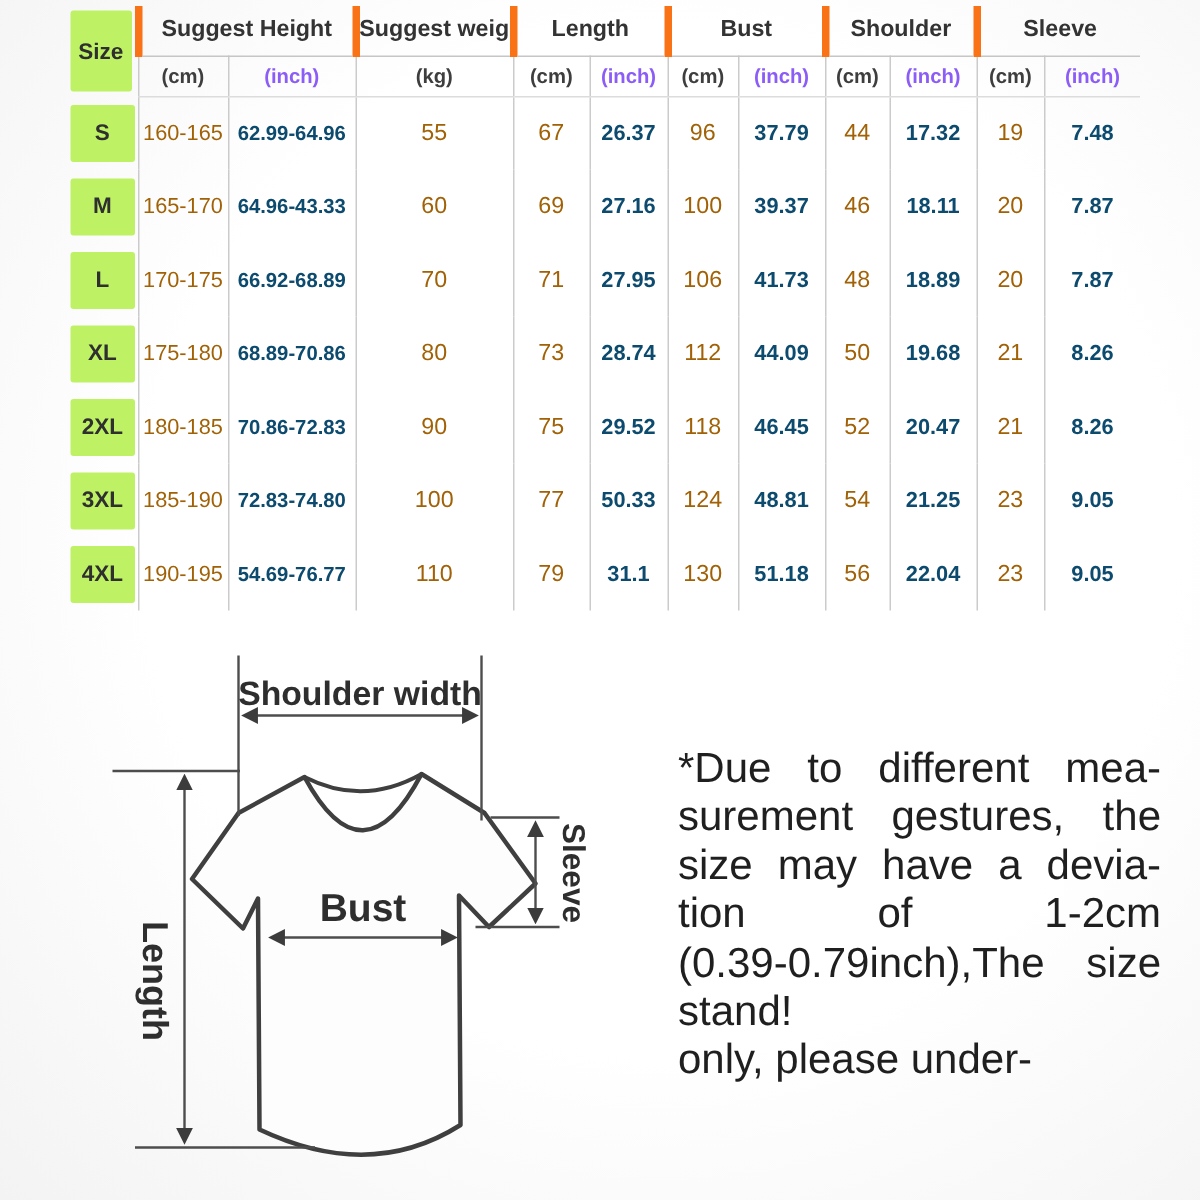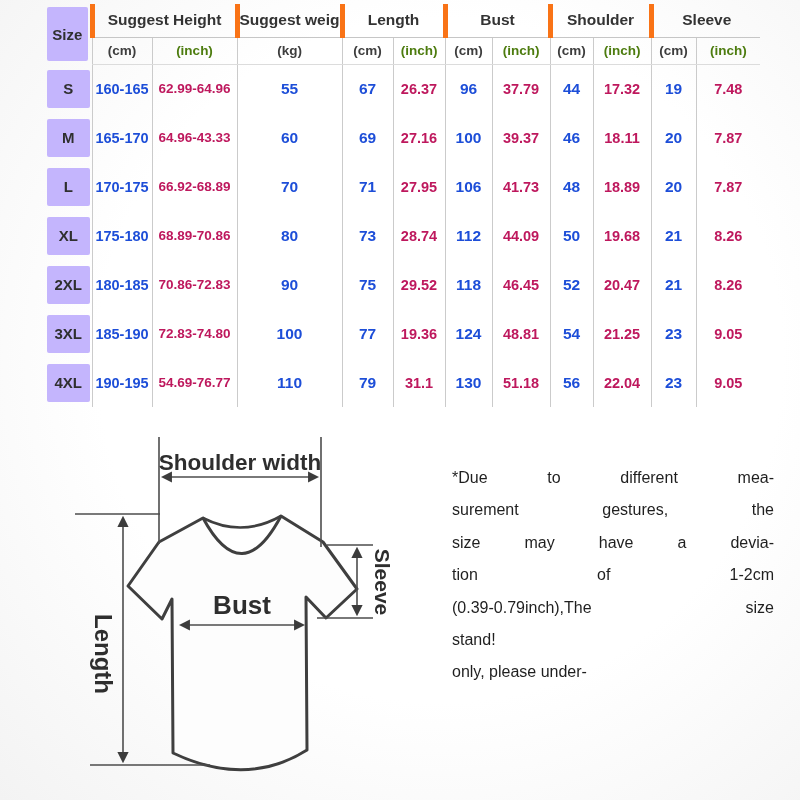--- a/index.html
+++ b/index.html
@@ -22,46 +22,46 @@
   .size-table thead tr.group-row{height:33px;}
   .size-table thead tr.sub-row{height:27px;}
   .size-table tbody tr{height:49px;}
 
   th.group{
     font-size:15.5px;font-weight:700;color:#333;
     border-left:5px solid #f97316;border-bottom:1px solid #c6c6c6;
   }
   th.sub{font-size:13.5px;font-weight:700;border-left:1px solid #cbcbcb;border-bottom:1px solid #dcdcdc;}
   th.sub.t-dark{color:#3e3e3e;}
-  th.sub.t-gray{color:#4d7c0f;}
+  th.sub.t-gray{color:#8b5cf6;}
   th.th-size{border:none;}
 
   .size-chip{
-    background:#c4b5fd;border-radius:2px;margin:2px 2px;
+    background:#bef264;border-radius:2px;margin:2px 2px;
     display:flex;align-items:center;justify-content:center;
     font-weight:700;color:#2f2f2f;
   }
   .size-chip-head{height:54px;font-size:15px;}
   .size-chip-cell{height:38px;font-size:15px;}
 
   .size-table tbody td{border-left:1px solid #cbcbcb;}
   .size-table tbody td.c-size{border-left:none;}
-  td.c-dark{color:#1d4ed8;font-weight:700;font-size:15.5px;}
-  td.c-gray{color:#be185d;font-weight:700;font-size:14.5px;}
+  td.c-dark{color:#a16207;font-weight:400;font-size:15.5px;}
+  td.c-gray{color:#0c4a6e;font-weight:700;font-size:14.5px;}
   td.c-range{font-size:14.5px;}
   td.c-rangein{font-size:13.5px;}
 
   
   .diagram{position:absolute;left:50px;top:432px;width:360px;height:360px;}
   .dim-label{fill:#2e2e2e;font-family:"Liberation Sans",sans-serif;font-weight:600;}
 
   
   .note{
-    position:absolute;left:452px;top:462px;width:322px;
-    color:#1f1f1f;font-size:16px;line-height:32.4px;font-weight:500;
+    position:absolute;left:452px;top:496px;width:322px;
+    color:#1f1f1f;font-size:28px;line-height:32.4px;font-weight:500;
   }
   .note-line{text-align:justify;text-align-last:justify;}
   .note-line:last-child{text-align-last:left;}
 </style>
 </head>
 <body>
 
 <table class="size-table">
   <colgroup>
     <col style="width:47px">
@@ -185,21 +185,21 @@
         <td class="c-gray">8.26</td>
       </tr>
       <tr>
         <td class="c-size">
           <div class="size-chip size-chip-cell">3XL</div>
         </td>
         <td class="c-dark c-range">185-190</td>
         <td class="c-gray c-rangein">72.83-74.80</td>
         <td class="c-dark">100</td>
         <td class="c-dark">77</td>
-        <td class="c-gray">19.36</td>
+        <td class="c-gray">50.33</td>
         <td class="c-dark">124</td>
         <td class="c-gray">48.81</td>
         <td class="c-dark">54</td>
         <td class="c-gray">21.25</td>
         <td class="c-dark">23</td>
         <td class="c-gray">9.05</td>
       </tr>
       <tr>
         <td class="c-size">
           <div class="size-chip size-chip-cell">4XL</div>

